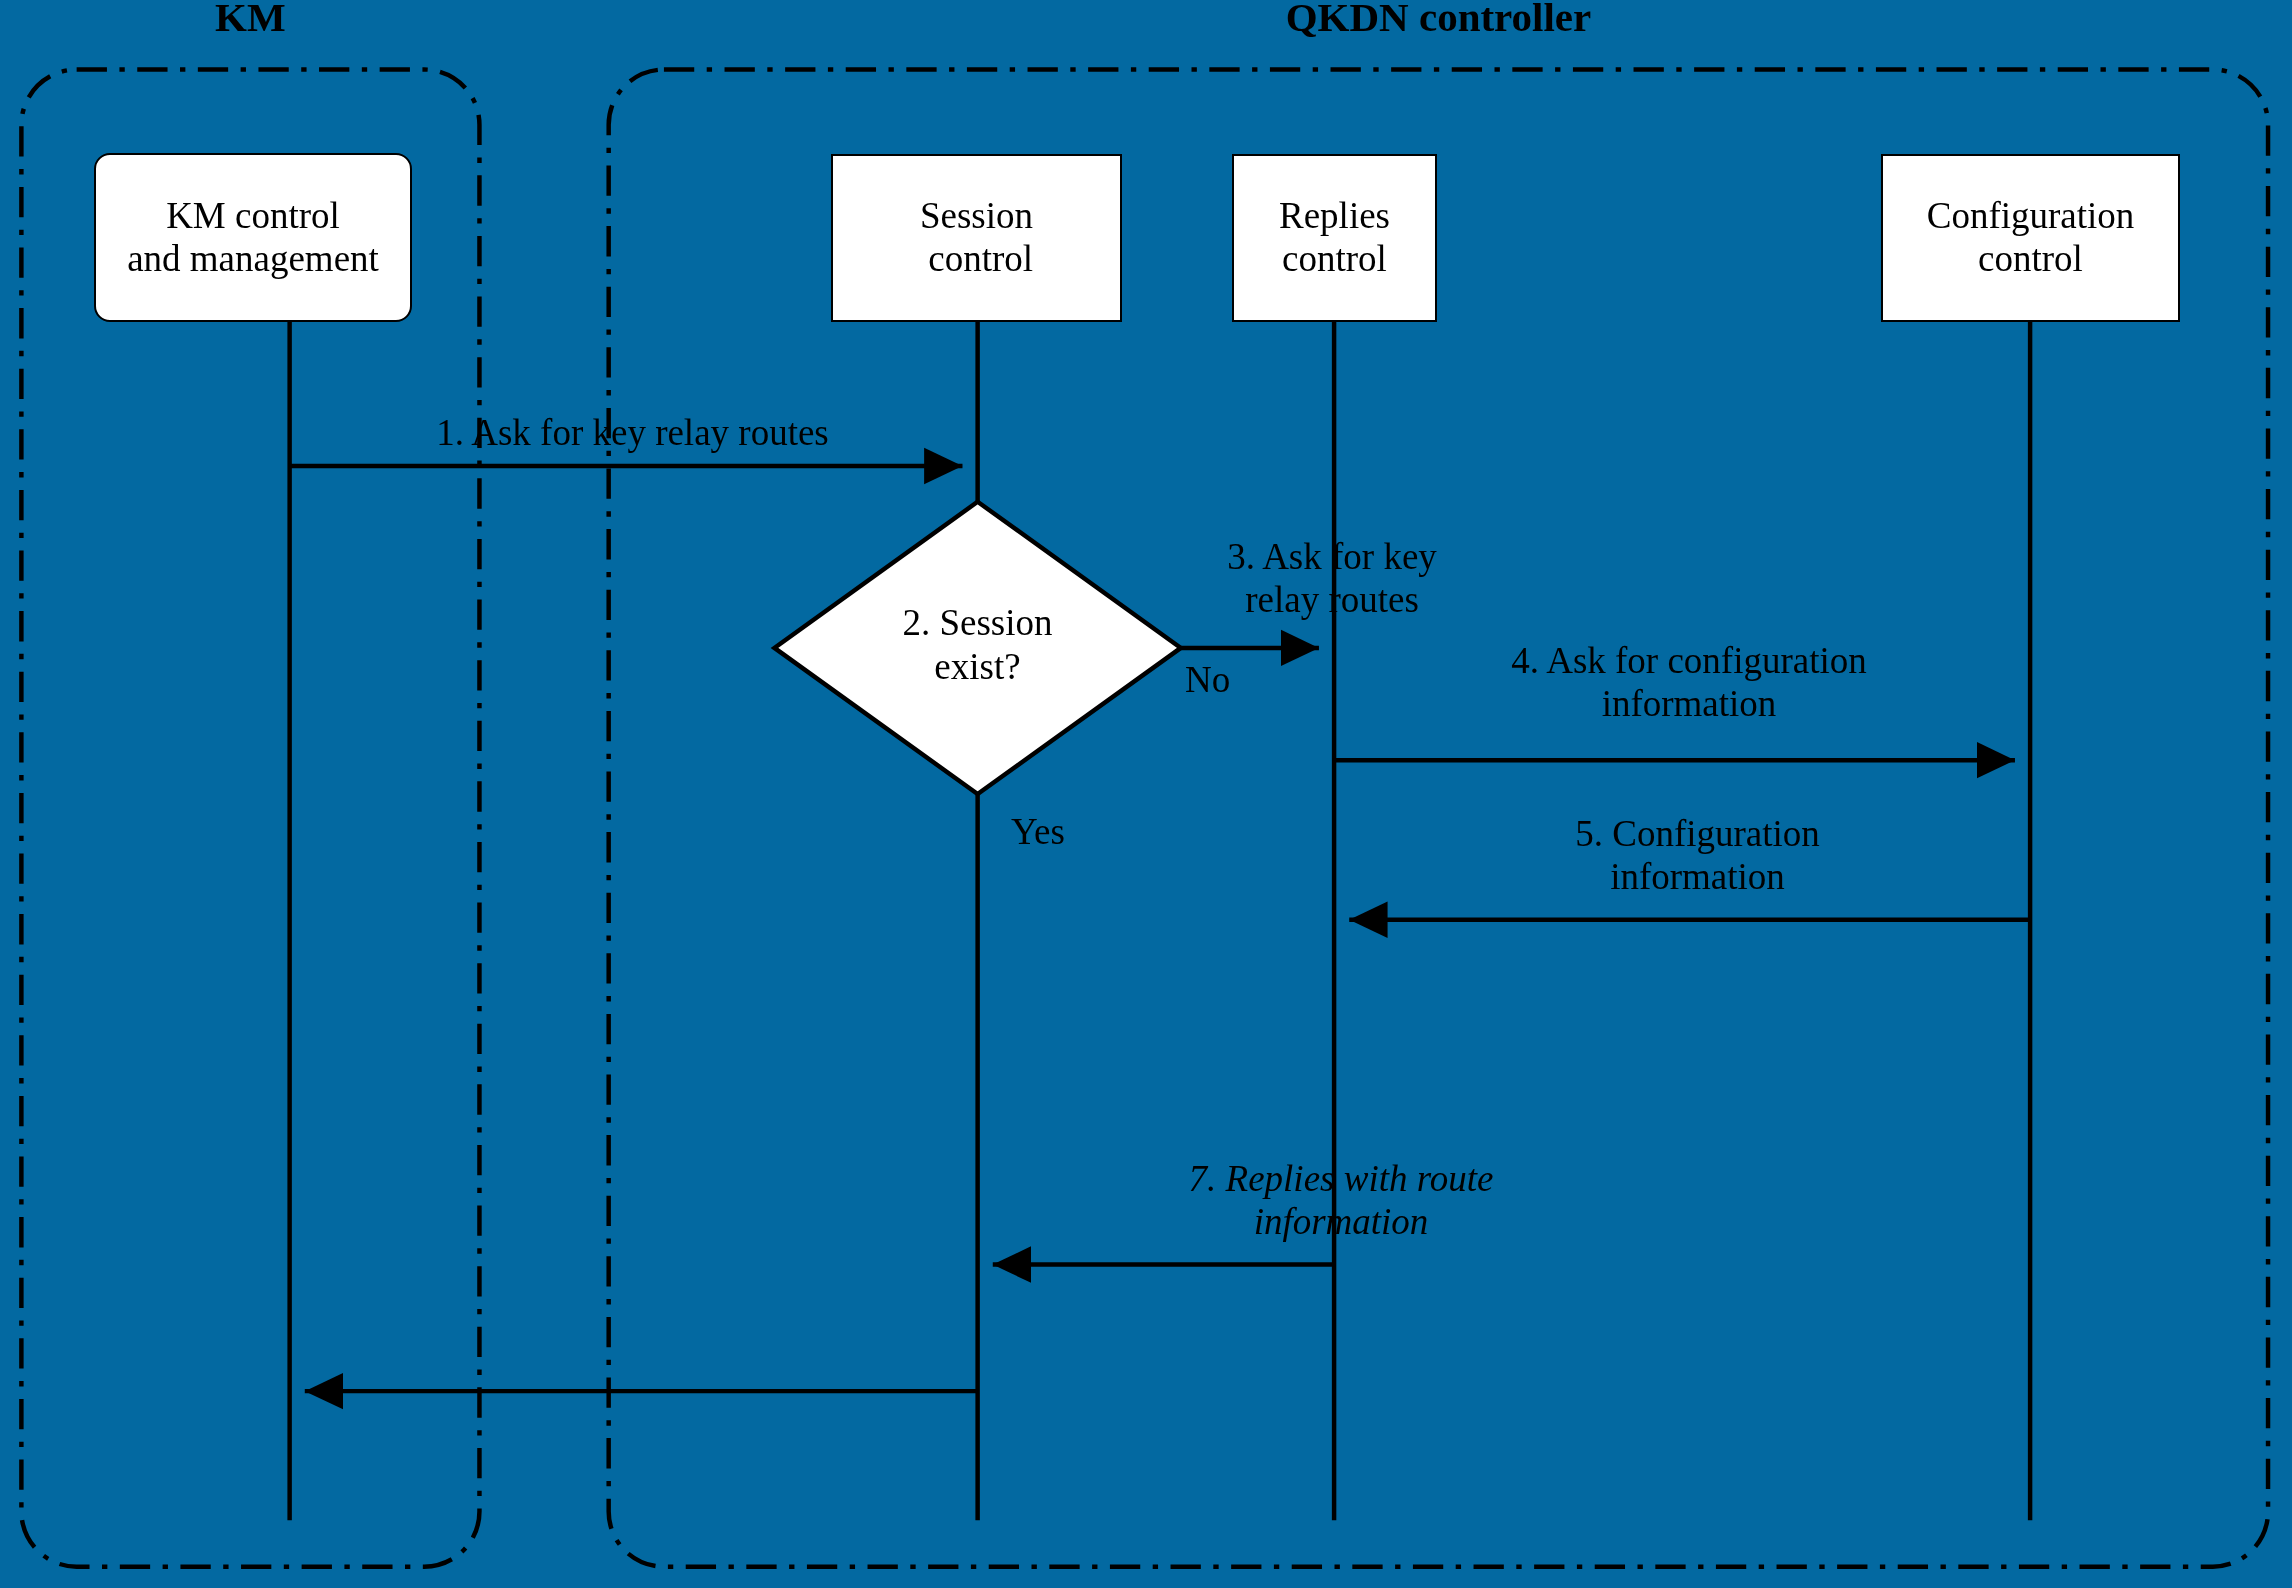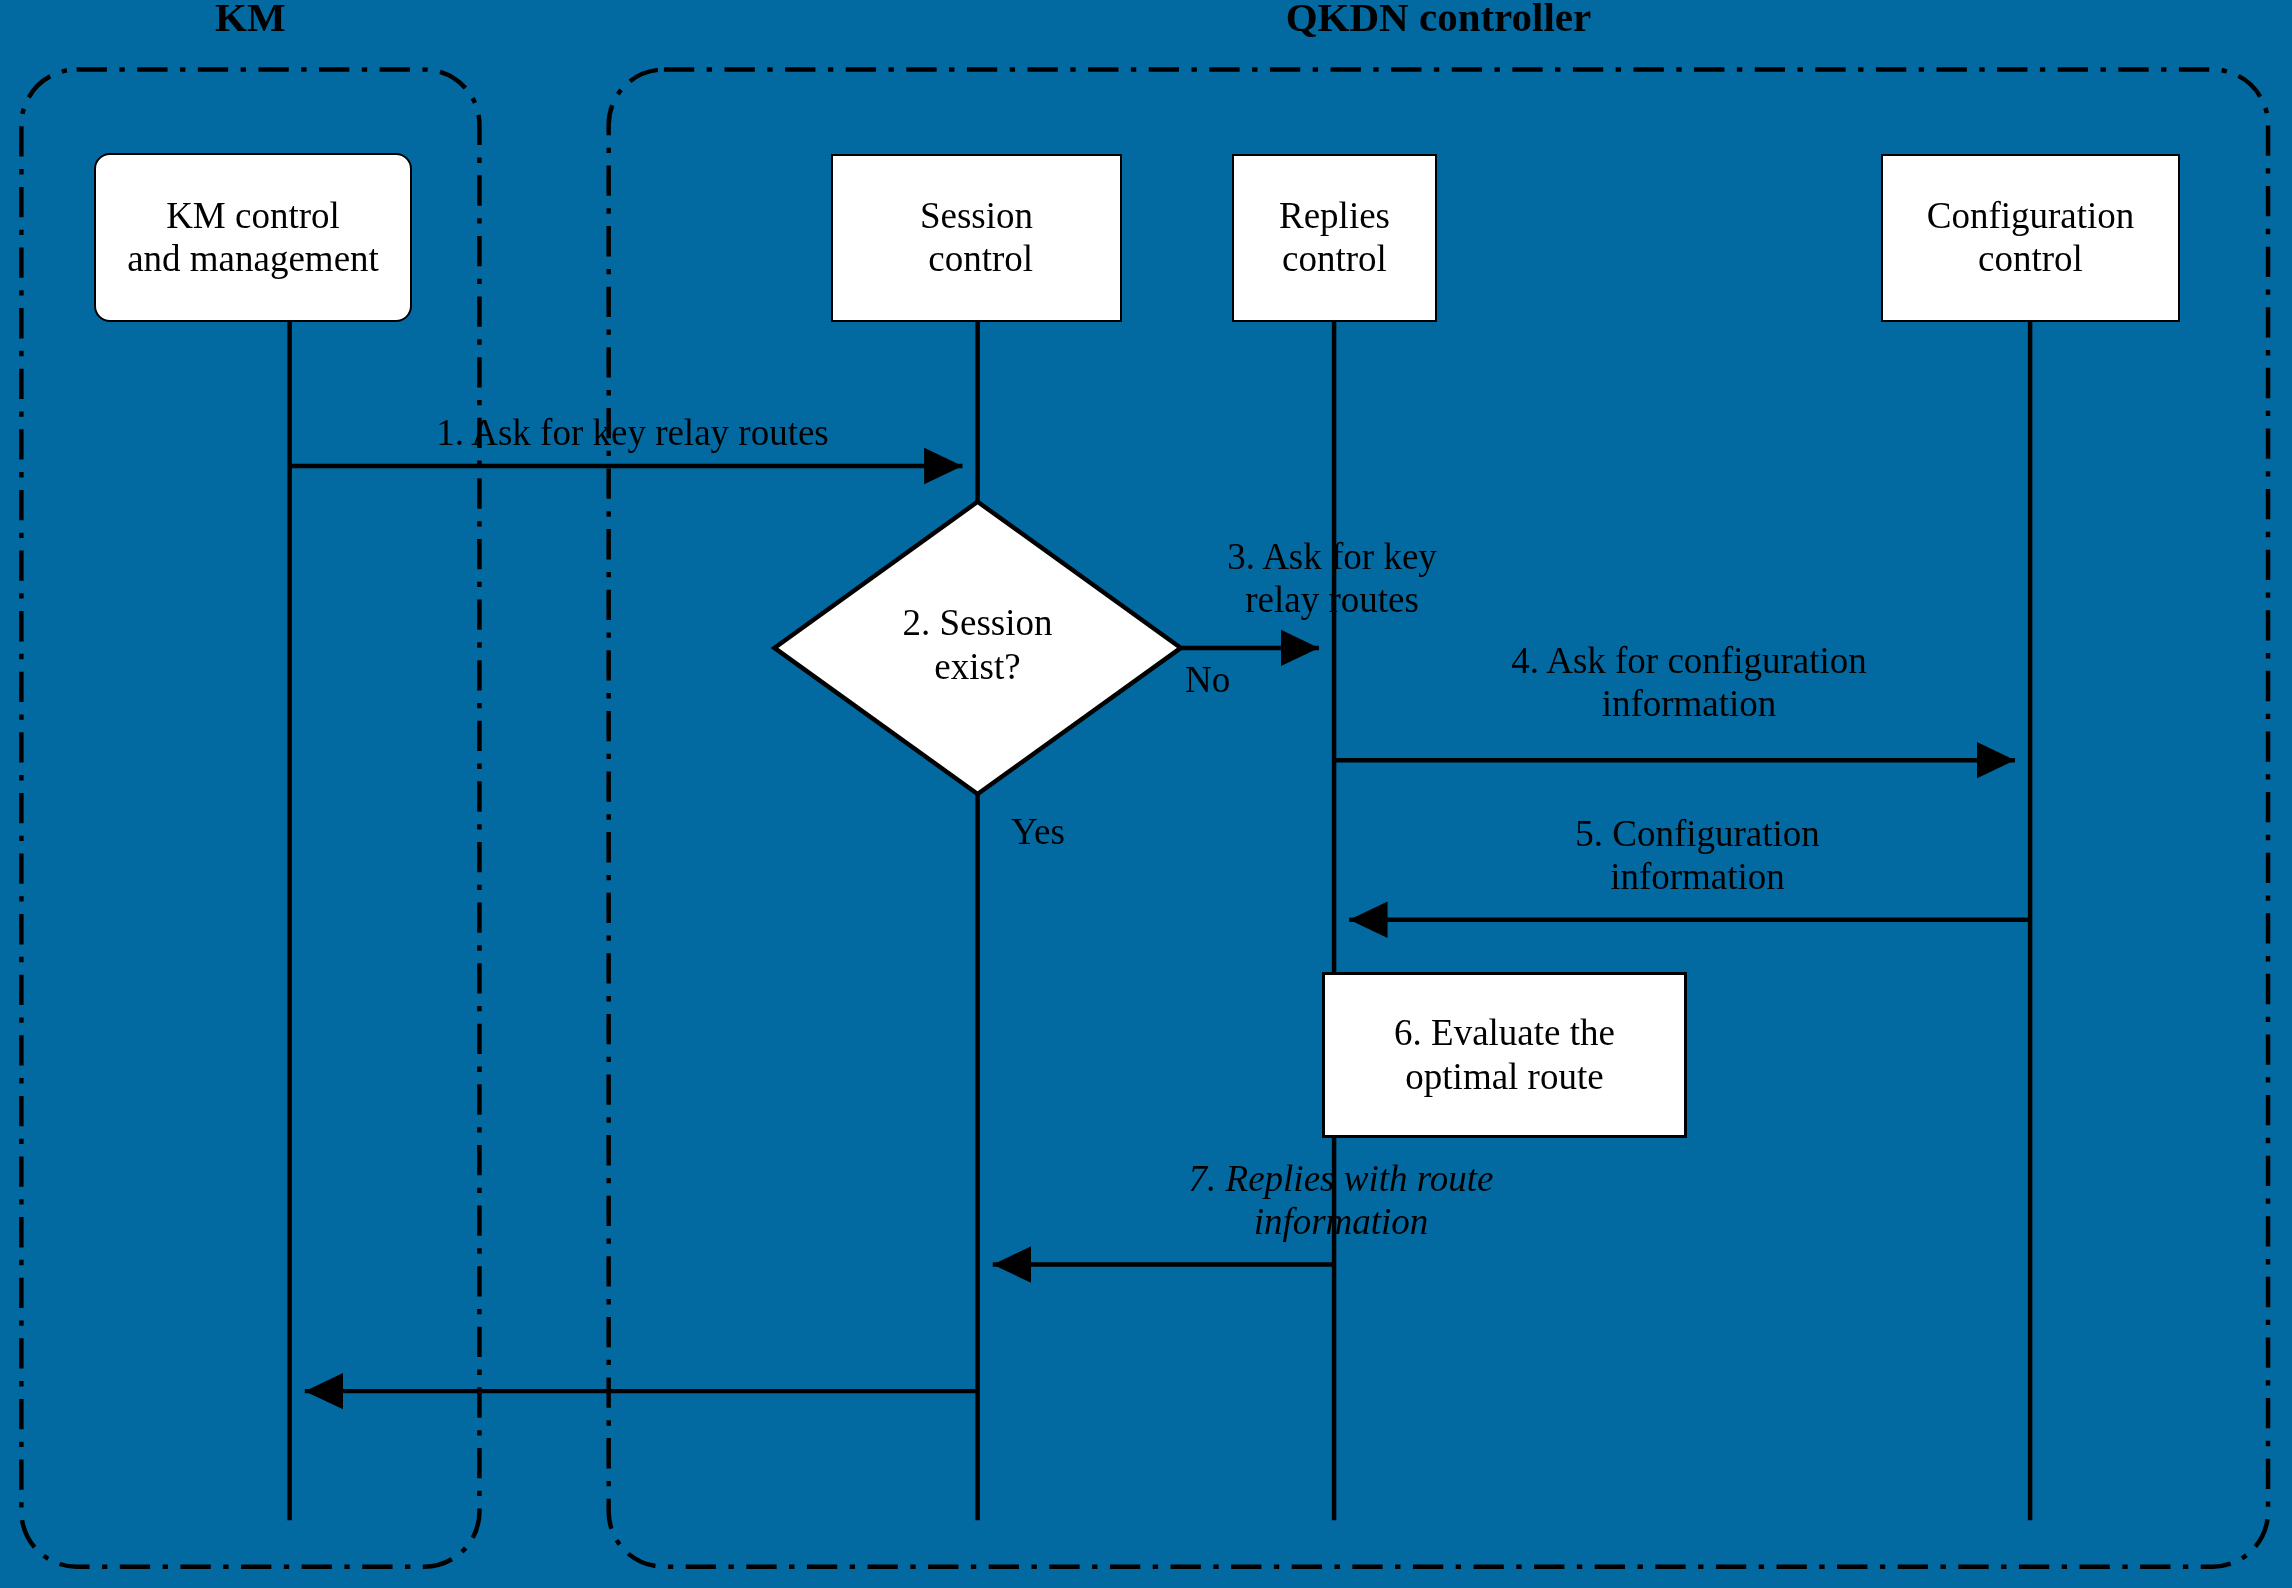--- a/index.html
+++ b/index.html
@@ -153,17 +153,15 @@
   <div class="msg-label" style="left: 1337px; top: 627px; width: 704px; white-space: pre-line; margin-top: 13px;">4. Ask for configuration
 information</div>
 
   <div class="msg-label" style="left: 1372px; top: 813px; width: 651px; white-space: pre-line;">5. Configuration
 information</div>
 
   <div class="msg-label" style="left: 989px; top: 1158px; width: 704px; white-space: pre-line; font-style: italic;">7. Replies with route
 information</div>
 
 
-  <div class="action-box" style="left: 1322px; top: 972px; width: 365px; height: 166px; white-space: pre-line;">6. Evaluate the
-optimal route</div>
 
 </div>
 
 
 </body></html>

